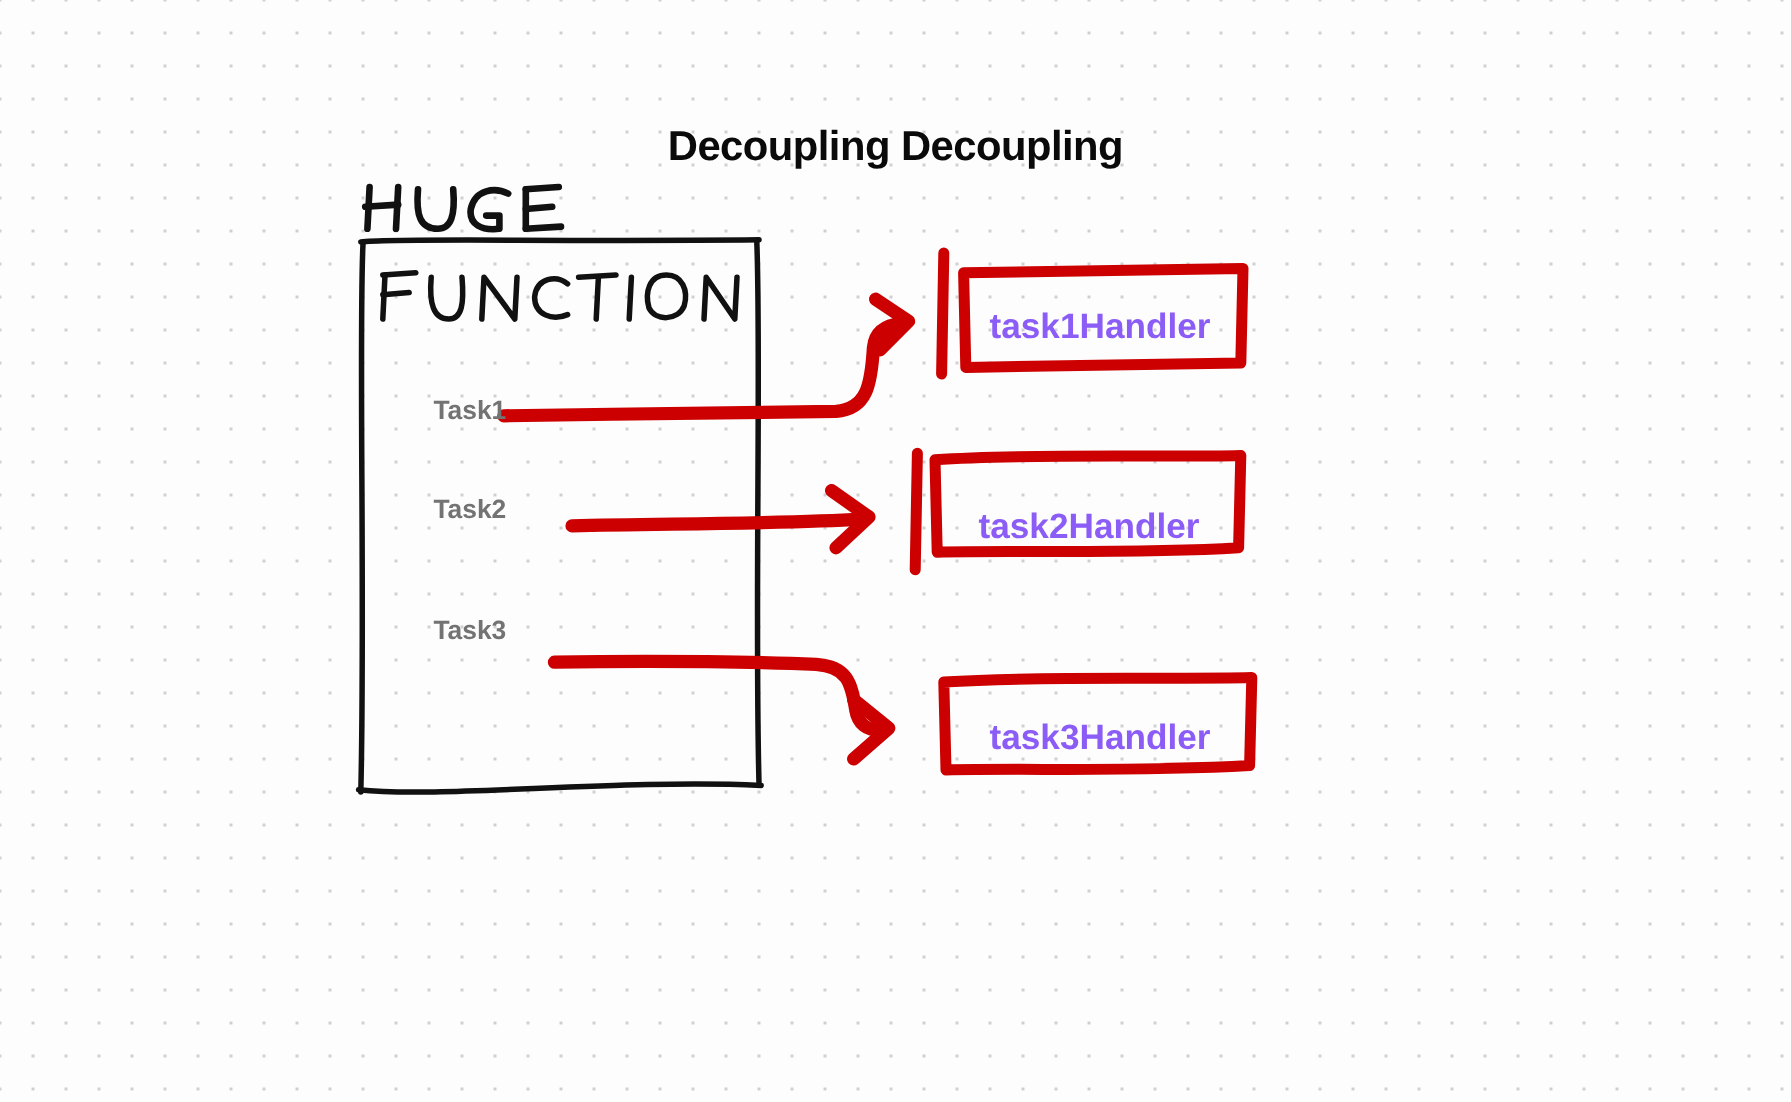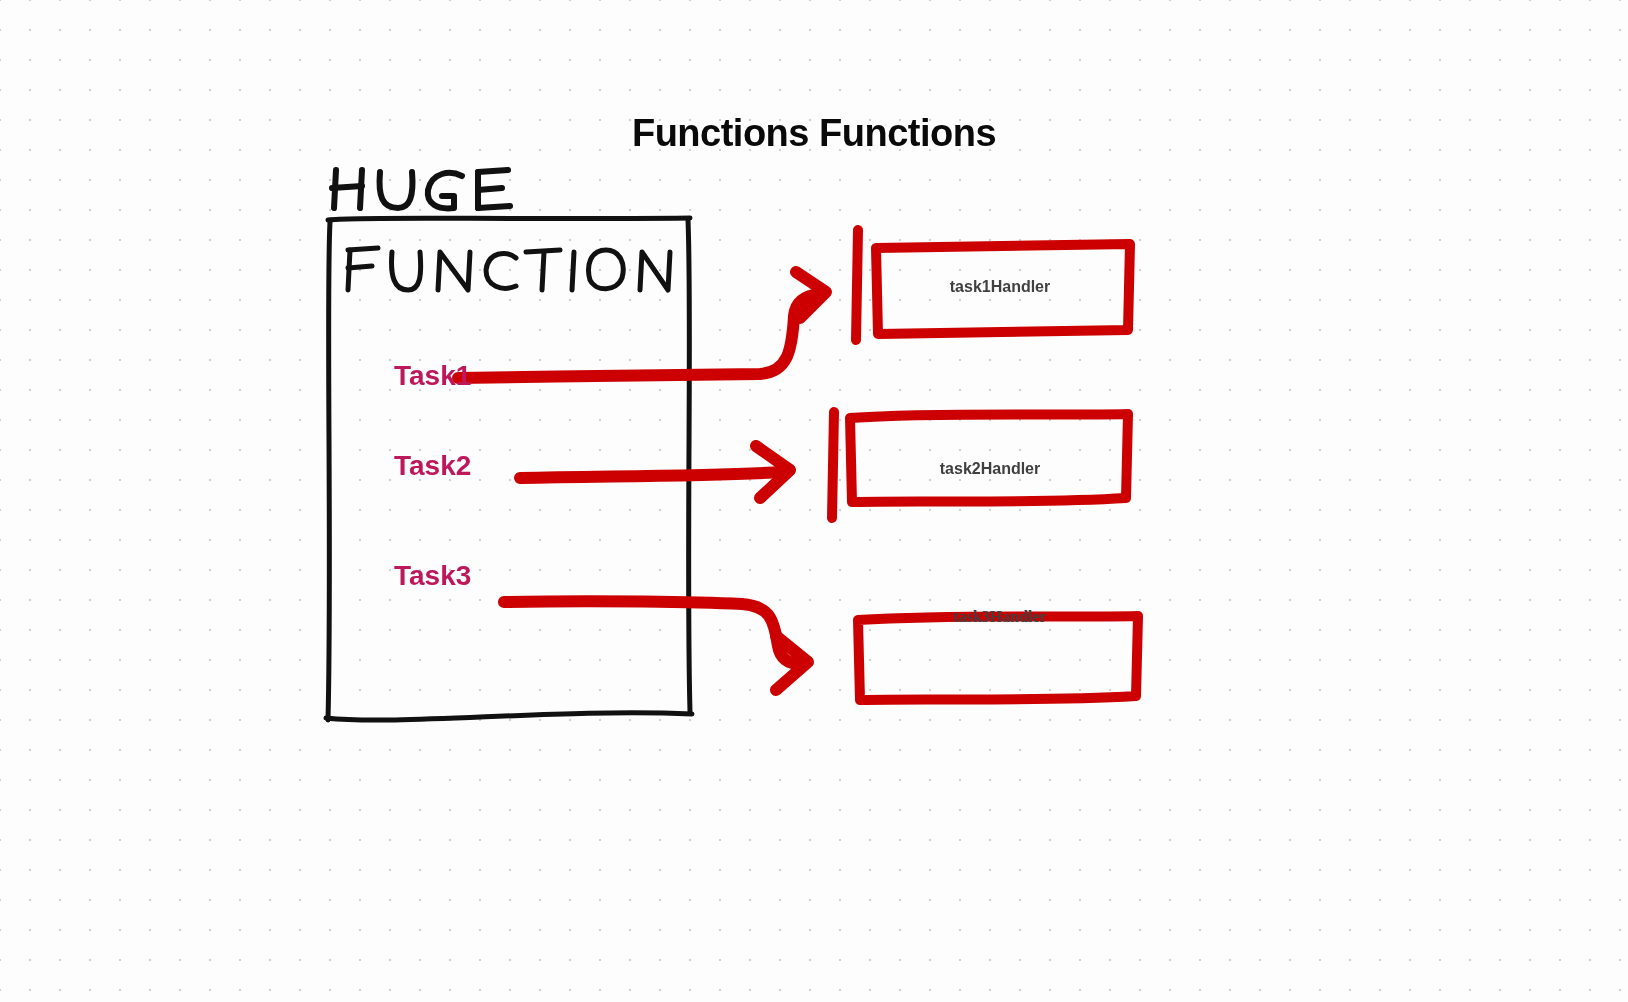--- a/index.html
+++ b/index.html
@@ -20,45 +20,45 @@
       left: 0;
       width: 100%;
       text-align: center;
       font-size: 38px;
       font-weight: 800;
       color: #0a0a0a;
       letter-spacing: -0.5px;
     }
     .task-label {
       position: absolute;
-      font-size: 28px;
+      font-size: 24px;
       font-weight: 700;
-      color: #be185d;
+      color: #737373;
     }
     .handler-label {
       position: absolute;
-      font-size: 16px;
+      font-size: 32px;
       font-weight: 700;
-      color: #404040;
+      color: #8b5cf6;
       width: 260px;
       text-align: center;
     }
     svg.canvas {
       position: absolute;
       top: 0;
       left: 0;
       width: 1628px;
       height: 1002px;
       pointer-events: none;
     }
   </style>
 </head>
 <body>
 
-<div class="title">Functions Functions</div>
+<div class="title">Decoupling Decoupling</div>
 
 <svg class="canvas" viewBox="0 0 1628 1002">
 
   <g stroke="#111" stroke-width="5" fill="none" stroke-linecap="round" stroke-linejoin="round">
 
     <path d="M 328 220 C 360 216, 500 220, 690 218"></path>
 
     <path d="M 330 222 C 326 300, 332 560, 328 720"></path>
 
     <path d="M 688 220 C 692 320, 686 560, 690 712"></path>
@@ -127,13 +127,13 @@
     <path d="M 776 636 L 808 662 L 776 690"></path>
   </g>
 </svg>
 
 <div class="task-label" style="left:394px; top:360px;">Task1</div>
 <div class="task-label" style="left:394px; top:450px;">Task2</div>
 <div class="task-label" style="left:394px; top:560px;text-align:center;">Task3</div>
 
 <div class="handler-label" style="left:870px; top:278px;">task1Handler</div>
 <div class="handler-label" style="left:860px; top:444px;margin-top:16px;">task2Handler</div>
-<div class="handler-label" style="left:870px; top:608px;font-family:Liberation Serif, serif;">task3Handler</div>
+<div class="handler-label" style="left:870px; top:652px;">task3Handler</div>
 
 </body></html>

